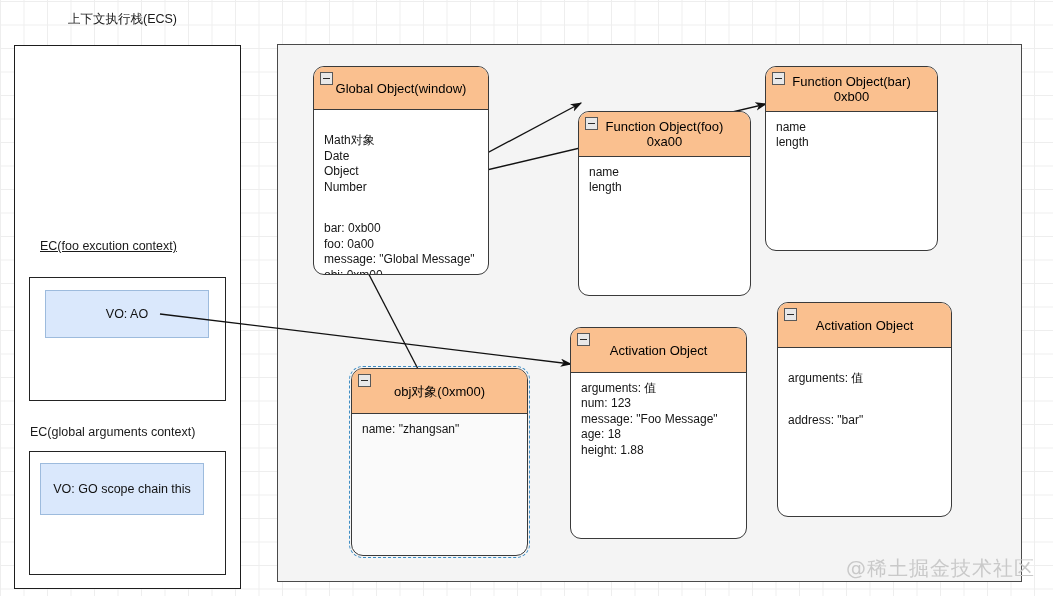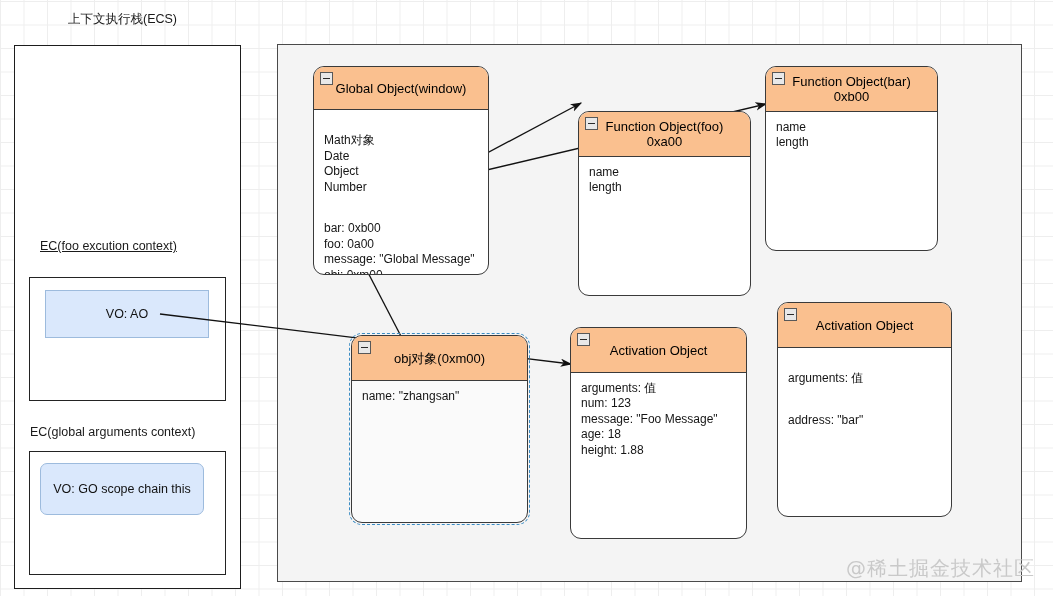--- a/index.html
+++ b/index.html
@@ -113,21 +113,21 @@
 <div class="ecs-title">上下文执行栈(ECS)</div>
 
 <div class="ecs-stack"></div>
 
 <div class="ec-label" style="left:40px;top:239px;text-decoration:underline;">EC(foo excution context)</div>
 <div class="ec-frame" style="left:29px;top:277px;width:197px;height:124px;"></div>
 <div class="vo-box" style="left:45px;top:290px;width:164px;height:48px;">VO: AO</div>
 
 <div class="ec-label" style="left:30px;top:425px;">EC(global arguments context)</div>
 <div class="ec-frame" style="left:29px;top:451px;width:197px;height:124px;"></div>
-<div class="vo-box" style="left:40px;top:463px;width:164px;height:52px;border-radius:7px;">VO: GO
+<div class="vo-box" style="left:40px;top:463px;width:164px;height:52px;">VO: GO
 scope chain
 this</div>
 
 <div class="main-panel"></div>
 
 <svg id="edges" viewBox="0 0 1053 596">
   <defs>
     <marker id="arw" markerWidth="9" markerHeight="9" refX="8" refY="3.2" orient="auto" markerUnits="strokeWidth">
       <path d="M0,0 L9,3.2 L0,6.4 L2.4,3.2 z" fill="#111111"></path>
     </marker>
@@ -173,21 +173,21 @@
 <div class="card" style="left:765px;top:66px;width:173px;height:185px;">
   <div class="card-head" style="height:36px;">
     <span class="collapse-icon"><i></i></span>
     <span>Function Object(bar)
 0xb00</span>
   </div>
   <div class="card-body">name
 length</div>
 </div>
 
-<div class="card selected" style="left:351px;top:335px;width:177px;height:188px;">
+<div class="card selected" style="left:351px;top:368px;width:177px;height:188px;border-radius:12px;">
   <div class="card-head" style="height:36px;">
     <span class="collapse-icon"><i></i></span>
     <span>obj对象(0xm00)</span>
   </div>
   <div class="card-body">name: "zhangsan"</div>
 </div>
 
 <div class="card" style="left:570px;top:327px;width:177px;height:212px;">
   <div class="card-head" style="height:36px;">
     <span class="collapse-icon"><i></i></span>

